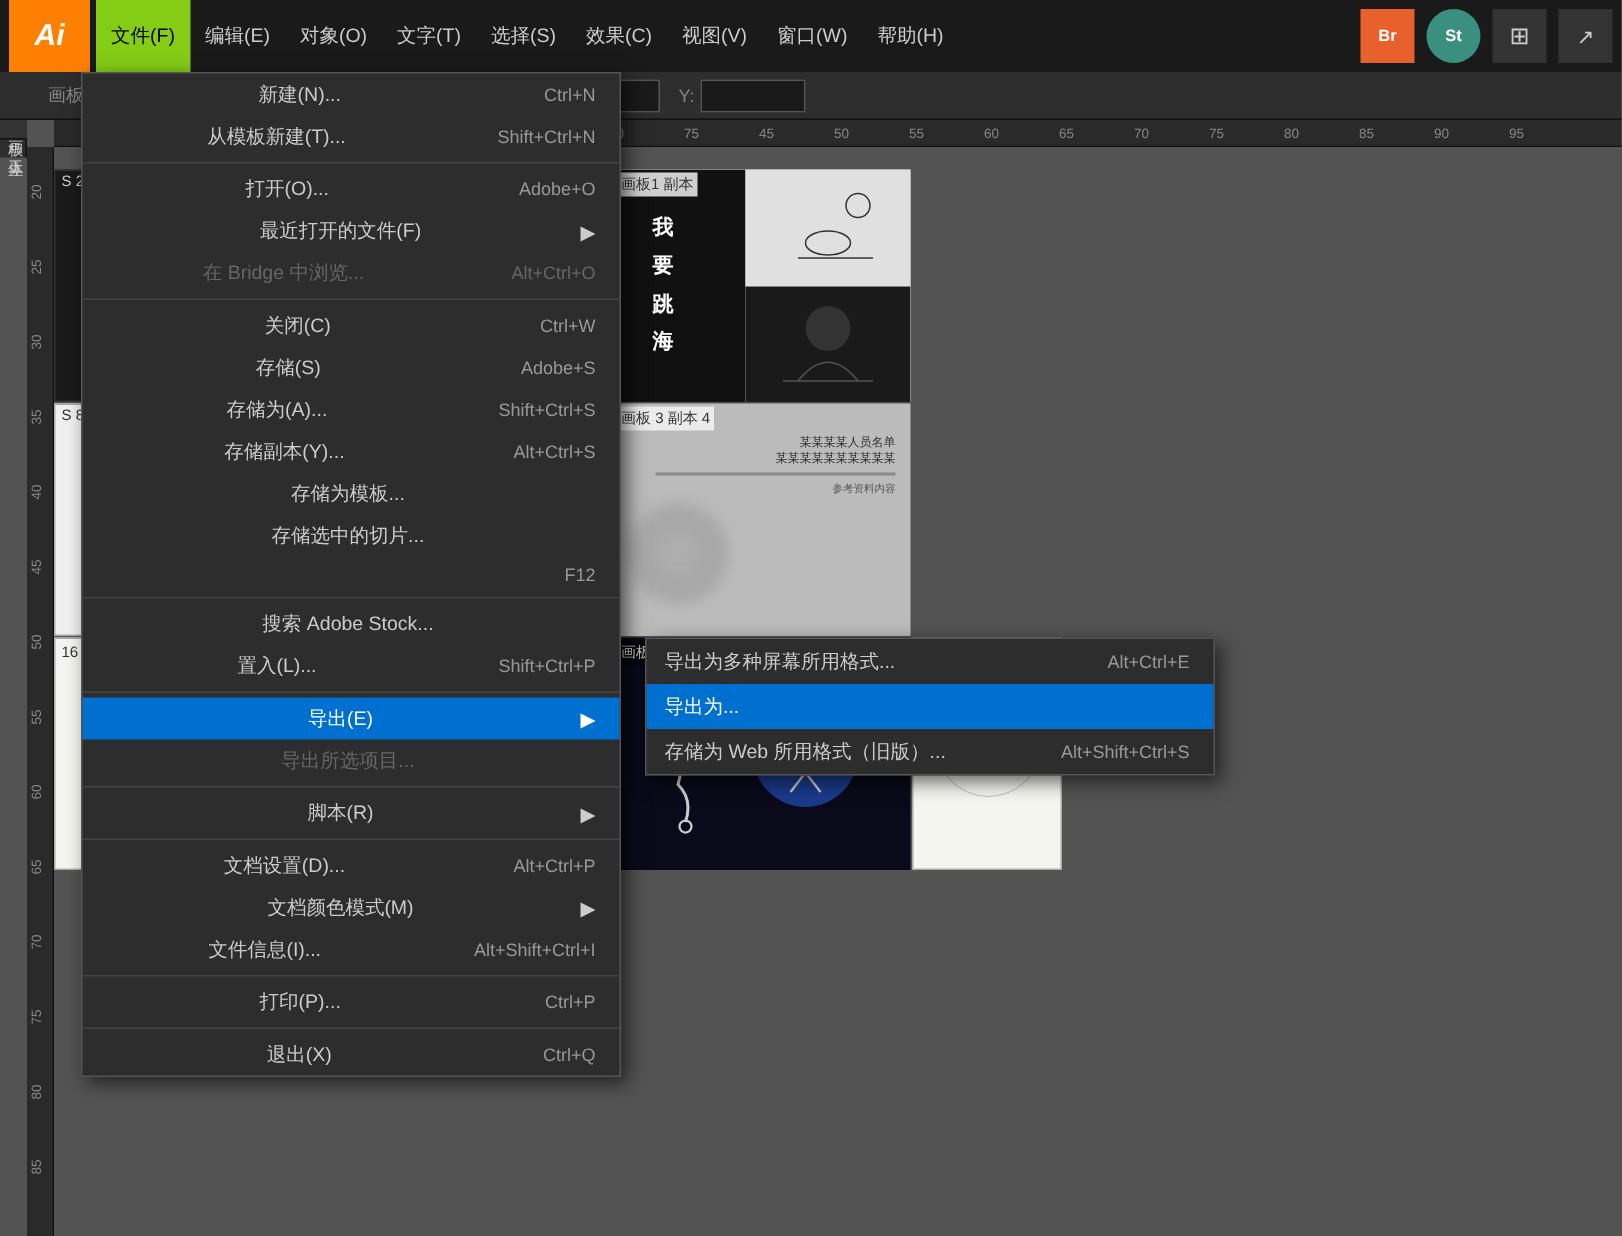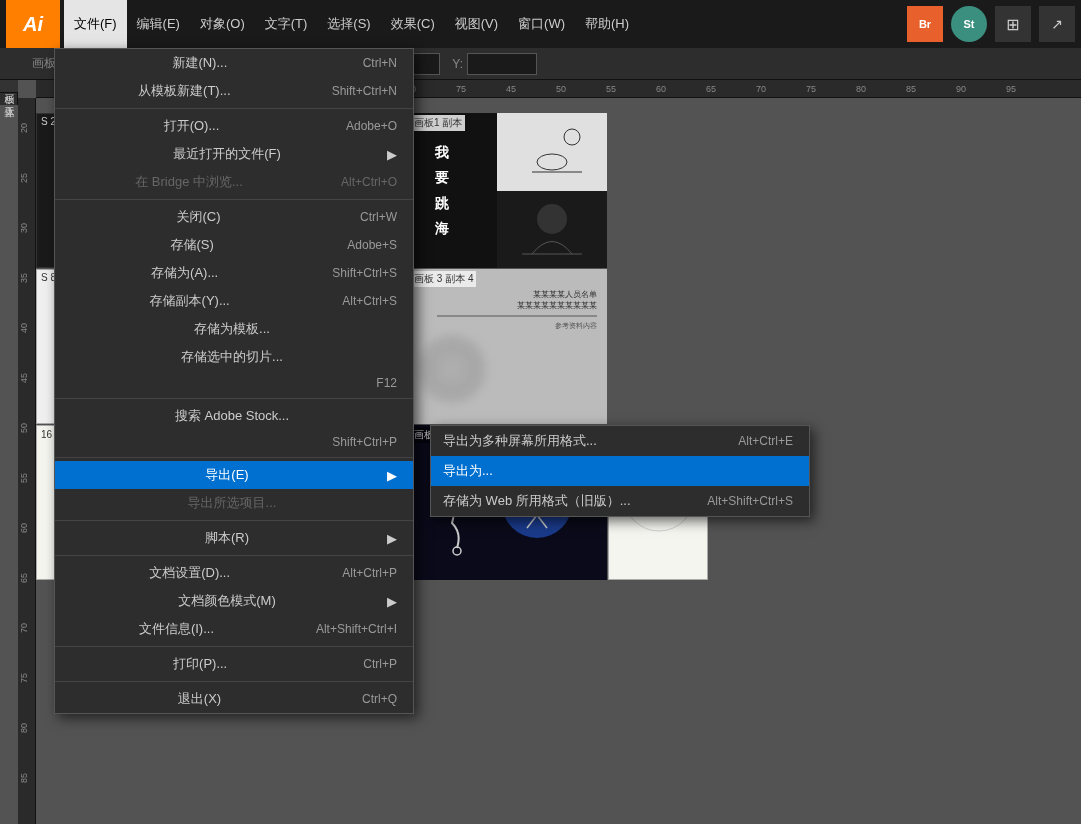--- a/index.html
+++ b/index.html
@@ -14,21 +14,21 @@
       width: 54px; height: 48px; background: #FF7F00;
       display: flex; align-items: center; justify-content: center;
       font-size: 20px; font-weight: bold; color: white; margin-right: 4px;
       font-style: italic; flex-shrink: 0;
     }
     .menu-item {
       padding: 0 10px; height: 48px; display: flex; align-items: center;
       cursor: pointer; color: #ccc; white-space: nowrap; font-size: 13px;
     }
     .menu-item:hover, .menu-item.active { background: #0070d0; color: white; }
-    .menu-item.active { background: #e5e5e5; color: #000; }
+    .menu-item.active { background: #84cc16; color: #000; }
     .right-icons {
       margin-left: auto; display: flex; align-items: center; gap: 8px;
     }
     .icon-box {
       width: 36px; height: 36px; display: flex; align-items: center;
       justify-content: center; background: #333; color: #ccc; cursor: pointer;
       font-size: 12px;
     }
 
     
@@ -368,20 +368,21 @@
   <div class="file-menu-item">
     <span class="shortcut">F12</span>
   </div>
   <div class="menu-separator"></div>
 
   <div class="file-menu-item">
     <span class="file-menu-item-name">搜索 Adobe Stock...</span>
   </div>
 
   <div class="file-menu-item">
+    <span class="file-menu-item-name">置入(L)...</span>
     <span class="shortcut">Shift+Ctrl+P</span>
   </div>
   <div class="menu-separator"></div>
 
   <div class="file-menu-item active">
     <span class="file-menu-item-name">导出(E)</span>
     <span class="arrow" style="margin-left:auto;">▶</span>
   </div>
 
   <div class="file-menu-item disabled">

